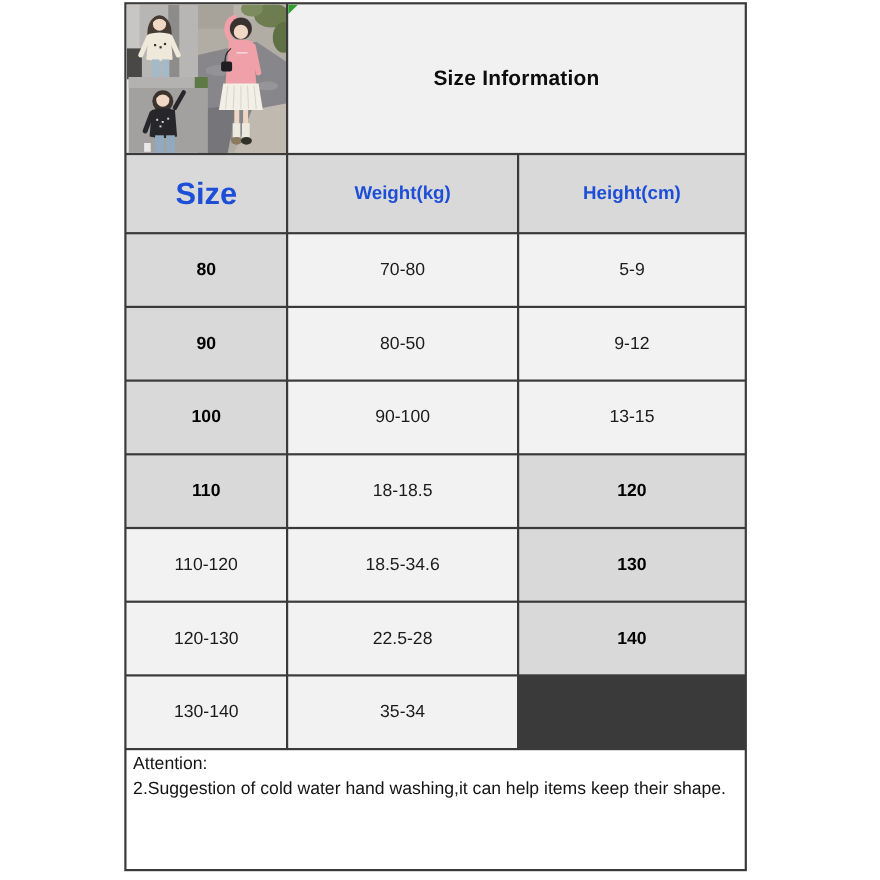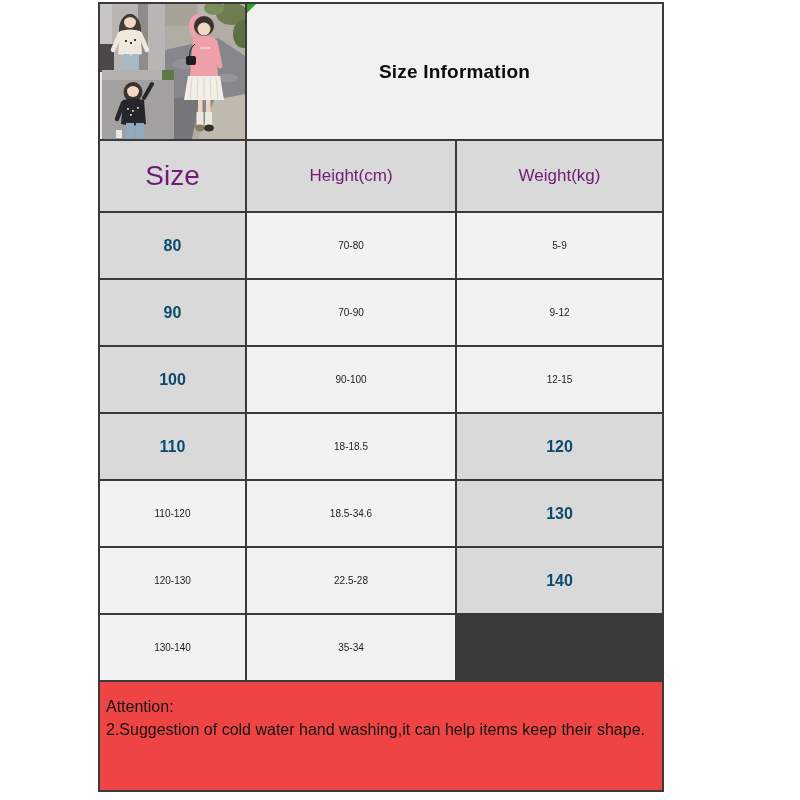--- a/index.html
+++ b/index.html
@@ -14,21 +14,21 @@
   }
   .page {
     position: relative;
     width: 800px;
     height: 800px;
     background: #ffffff;
     overflow: hidden;
   }
   .sheet {
     position: absolute;
-    left: 98px;
+    left: 113px;
     top: 2px;
     width: 566px;
   }
   .grid {
     display: grid;
     grid-template-columns: 145px 208px 205px;
     grid-template-rows: 135px 70px repeat(7, 65px) 108px;
     gap: 2px;
     padding: 2px;
     background: #3a3a3a; 
@@ -59,30 +59,30 @@
   }
   .corner-marker {
     position: absolute;
     left: 0;
     top: 0;
     width: 0;
     height: 0;
     border-top: 9px solid #2f9e2f;
     border-right: 9px solid transparent;
   }
-  .hdr { background: #d9d9d9; font-weight: normal; color: #701a75; }
+  .hdr { background: #d9d9d9; font-weight: bold; color: #1d4ed8; }
   .hdr-size { font-size: 28px; }
   .hdr-col { font-size: 17px; }
-  .size-col { background: #d9d9d9; font-weight: bold; font-size: 16px; color: #0c4a6e; }
-  .val { font-size: 10px; color: #1c1c1c; }
+  .size-col { background: #d9d9d9; font-weight: bold; font-size: 16px; color: #000000; }
+  .val { font-size: 16px; color: #1c1c1c; }
   .attention-cell {
     grid-column: 1 / span 3;
-    background: #ef4444;
+    background: #ffffff;
     display: block;
-    padding: 14px 6px;
+    padding: 2px 6px;
     box-sizing: border-box;
     font-size: 16px;
     line-height: 22.5px;
     color: #141414;
   }
 </style>
 </head>
 <body>
 
 <div class="page">
@@ -154,34 +154,34 @@
           <rect x="36" y="119" width="8" height="16" fill="#92aabf"></rect>
           <rect x="16" y="126" width="6" height="8" fill="#e8e8e8"></rect>
         </svg>
       </div>
       <div class="cell title-cell">
         <span class="corner-marker"></span>
         <span class="title-text">Size Information</span>
       </div>
 
       <div class="cell hdr hdr-size">Size</div>
+      <div class="cell hdr hdr-col">Weight(kg)</div>
       <div class="cell hdr hdr-col">Height(cm)</div>
-      <div class="cell hdr hdr-col">Weight(kg)</div>
 
       <div class="cell size-col">80</div>
       <div class="cell val">70-80</div>
       <div class="cell val">5-9</div>
 
       <div class="cell size-col">90</div>
-      <div class="cell val">70-90</div>
+      <div class="cell val">80-50</div>
       <div class="cell val">9-12</div>
 
       <div class="cell size-col">100</div>
       <div class="cell val">90-100</div>
-      <div class="cell val">12-15</div>
+      <div class="cell val">13-15</div>
 
       <div class="cell size-col">110</div>
       <div class="cell val">18-18.5</div>
 
       <div class="cell size-col">120</div>
       <div class="cell val">110-120</div>
       <div class="cell val">18.5-34.6</div>
 
       <div class="cell size-col">130</div>
       <div class="cell val">120-130</div>

